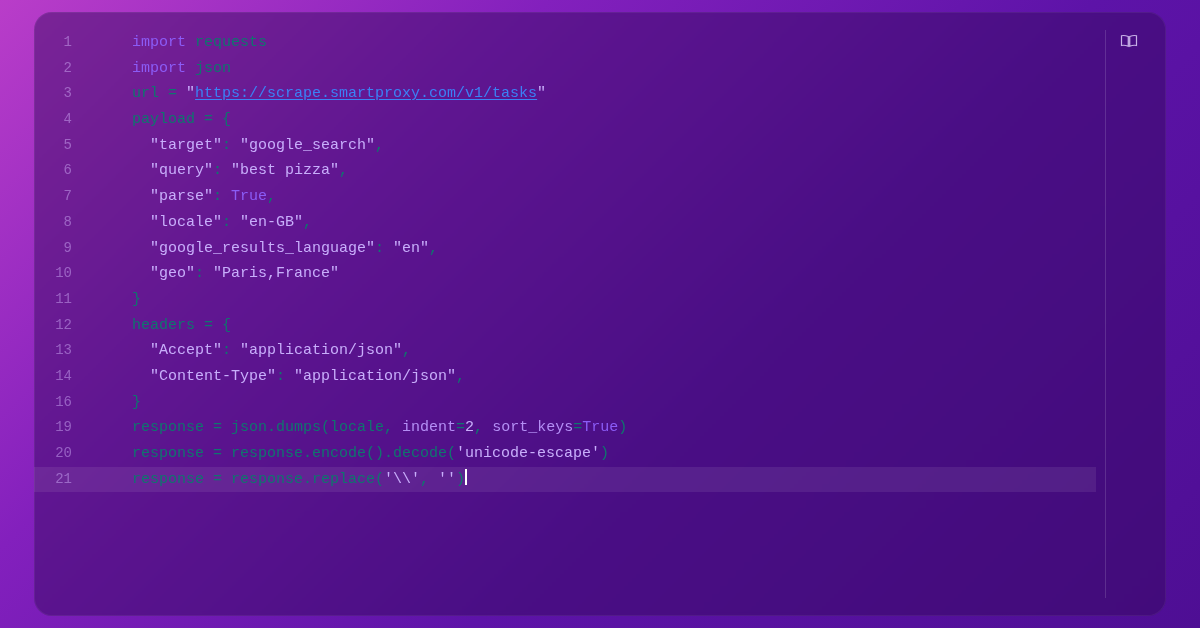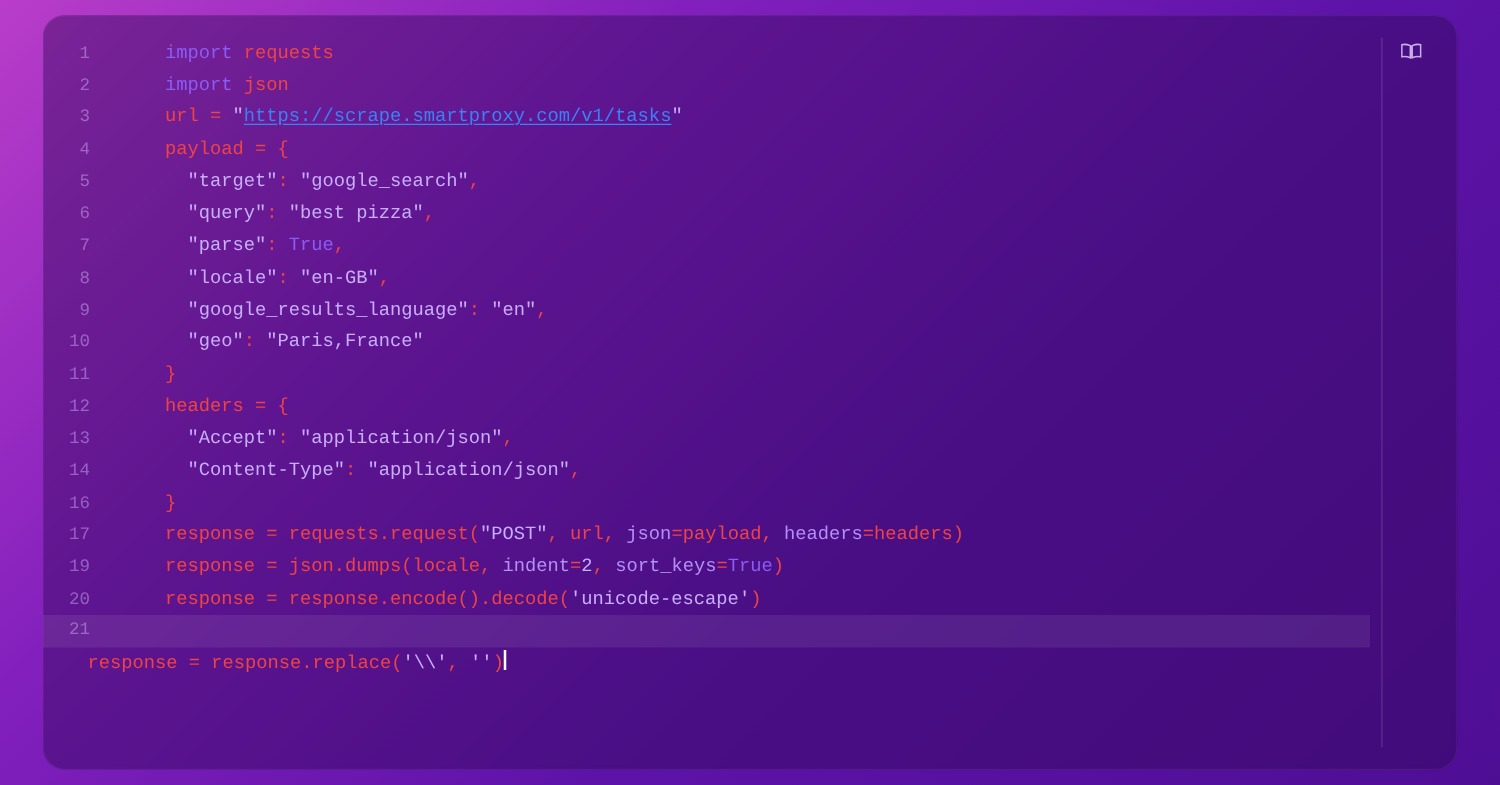--- a/index.html
+++ b/index.html
@@ -68,37 +68,36 @@
     flex-shrink: 0;
   }
 
   .code {
     color: #e7d9ff;
     flex: 1;
   }
 
   .line.hl {
     background: rgba(255,255,255,0.08);
-    flex-direction: column;
   }
   .line.hl .code::after {
     content: "";
   }
 
   .cursor {
     display: inline-block;
     width: 1.5px;
     height: 16px;
     background: #fff;
     vertical-align: -2px;
   }
 
   
   .kw  { color: #8b5cf6; }        
-  .pl  { color: #ef4444; }        
+  .pl  { color: #0f766e; }        
   .str { color: #c8aefb; }        
   .url { color: #3b82f6; text-decoration: underline; text-underline-offset: 2px; }
   .num { color: #c8aefb; }
   .arg { color: #b48ff5; }
 
   .code span { letter-spacing: 0; }
 </style>
 </head>
 <body>
 
@@ -123,18 +122,17 @@
       <div class="line"><div class="gutter">6</div><div class="code"><span>      </span><span class="str">"query"</span><span class="pl">: </span><span class="str">"best pizza"</span><span class="pl">,</span></div></div>
       <div class="line"><div class="gutter">7</div><div class="code"><span>      </span><span class="str">"parse"</span><span class="pl">: </span><span class="kw">True</span><span class="pl">,</span></div></div>
       <div class="line"><div class="gutter">8</div><div class="code"><span>      </span><span class="str">"locale"</span><span class="pl">: </span><span class="str">"en-GB"</span><span class="pl">,</span></div></div>
       <div class="line"><div class="gutter">9</div><div class="code"><span>      </span><span class="str">"google_results_language"</span><span class="pl">: </span><span class="str">"en"</span><span class="pl">,</span></div></div>
       <div class="line"><div class="gutter">10</div><div class="code"><span>      </span><span class="str">"geo"</span><span class="pl">: </span><span class="str">"Paris,France"</span></div></div>
       <div class="line"><div class="gutter">11</div><div class="code"><span>    </span><span class="pl">}</span></div></div>
       <div class="line"><div class="gutter">12</div><div class="code"><span>    </span><span class="pl">headers = {</span></div></div>
       <div class="line"><div class="gutter">13</div><div class="code"><span>      </span><span class="str">"Accept"</span><span class="pl">: </span><span class="str">"application/json"</span><span class="pl">,</span></div></div>
       <div class="line"><div class="gutter">14</div><div class="code"><span>      </span><span class="str">"Content-Type"</span><span class="pl">: </span><span class="str">"application/json"</span><span class="pl">,</span></div></div>
       <div class="line"><div class="gutter">16</div><div class="code"><span>    </span><span class="pl">}</span></div></div>
-      <div class="line"><div class="gutter">17</div><div class="code"><span>    </span><span class="pl">response = requests.request(</span><span class="str">"POST"</span><span class="pl">, url, </span><span class="arg">json</span><span class="pl">=payload, </span><span class="arg">headers</span><span class="pl">=headers)</span></div></div>
       <div class="line"><div class="gutter">19</div><div class="code"><span>    </span><span class="pl">response = json.dumps(locale, </span><span class="arg">indent</span><span class="pl">=</span><span class="num">2</span><span class="pl">, </span><span class="arg">sort_keys</span><span class="pl">=</span><span class="kw">True</span><span class="pl">)</span></div></div>
       <div class="line"><div class="gutter">20</div><div class="code"><span>    </span><span class="pl">response = response.encode().decode(</span><span class="str">'unicode-escape'</span><span class="pl">)</span></div></div>
       <div class="line hl"><div class="gutter">21</div><div class="code"><span>    </span><span class="pl">response = response.replace(</span><span class="str">'\\'</span><span class="pl">, </span><span class="str">''</span><span class="pl">)</span><span class="cursor"></span></div></div>
     </div>
 </div>
 
 </body></html>

